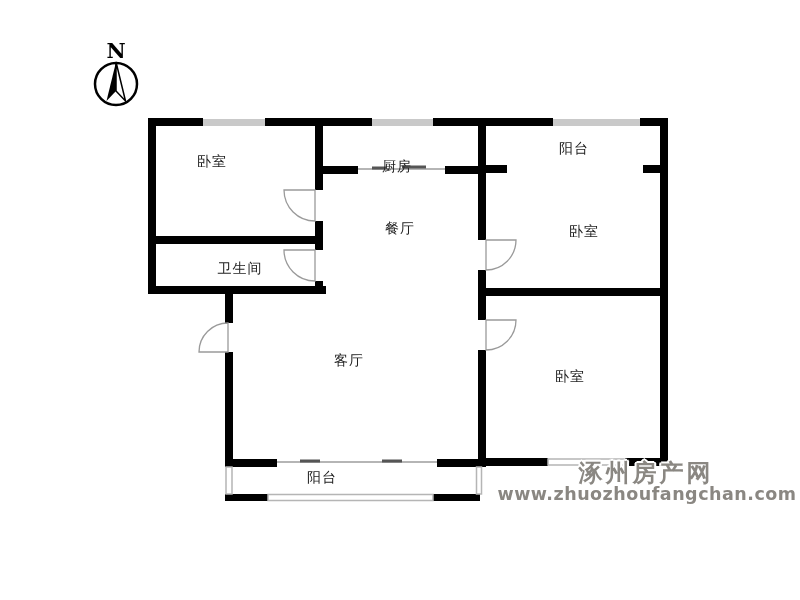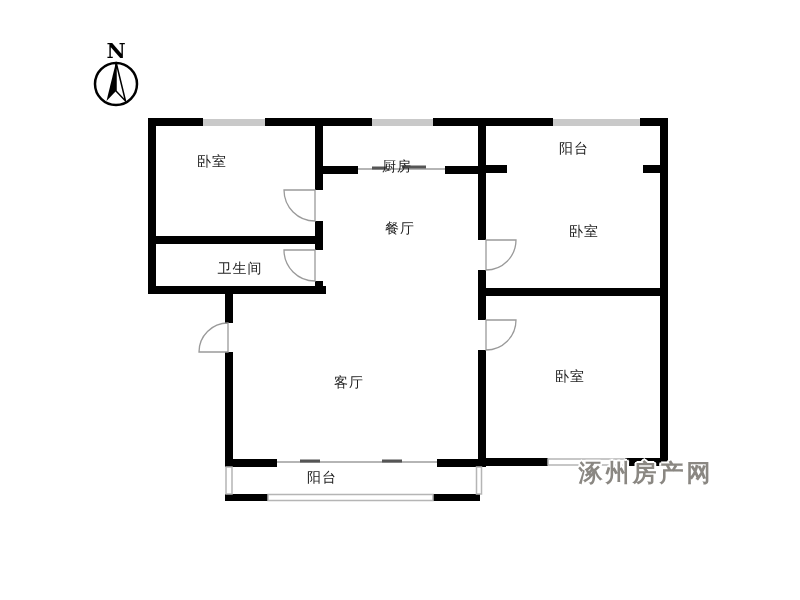--- a/index.html
+++ b/index.html
@@ -109,19 +109,20 @@
       <path d="M228,352 L199,352 A29 29 0 0 1 228,323 Z"></path>
     </g>
   </svg>
 
   <div class="room-label" style="left:212px;top:162px">卧室</div>
   <div class="room-label" style="left:397px;top:167px">厨房</div>
   <div class="room-label" style="left:574px;top:149px">阳台</div>
   <div class="room-label" style="left:400px;top:229px">餐厅</div>
   <div class="room-label" style="left:584px;top:232px">卧室</div>
   <div class="room-label" style="left:240px;top:269px">卫生间</div>
-  <div class="room-label" style="left:349px;top:383px">客厅</div>
+  <div class="room-label" style="left:349px;top:361px">客厅</div>
   <div class="room-label" style="left:570px;top:377px">卧室</div>
   <div class="room-label" style="left:322px;top:478px">阳台</div>
 
   <div class="watermark" id="wm-name">涿州房产网</div>
+  <div class="watermark" id="wm-url">www.zhuozhoufangchan.com</div>
 
 </div>
 
 </body></html>

